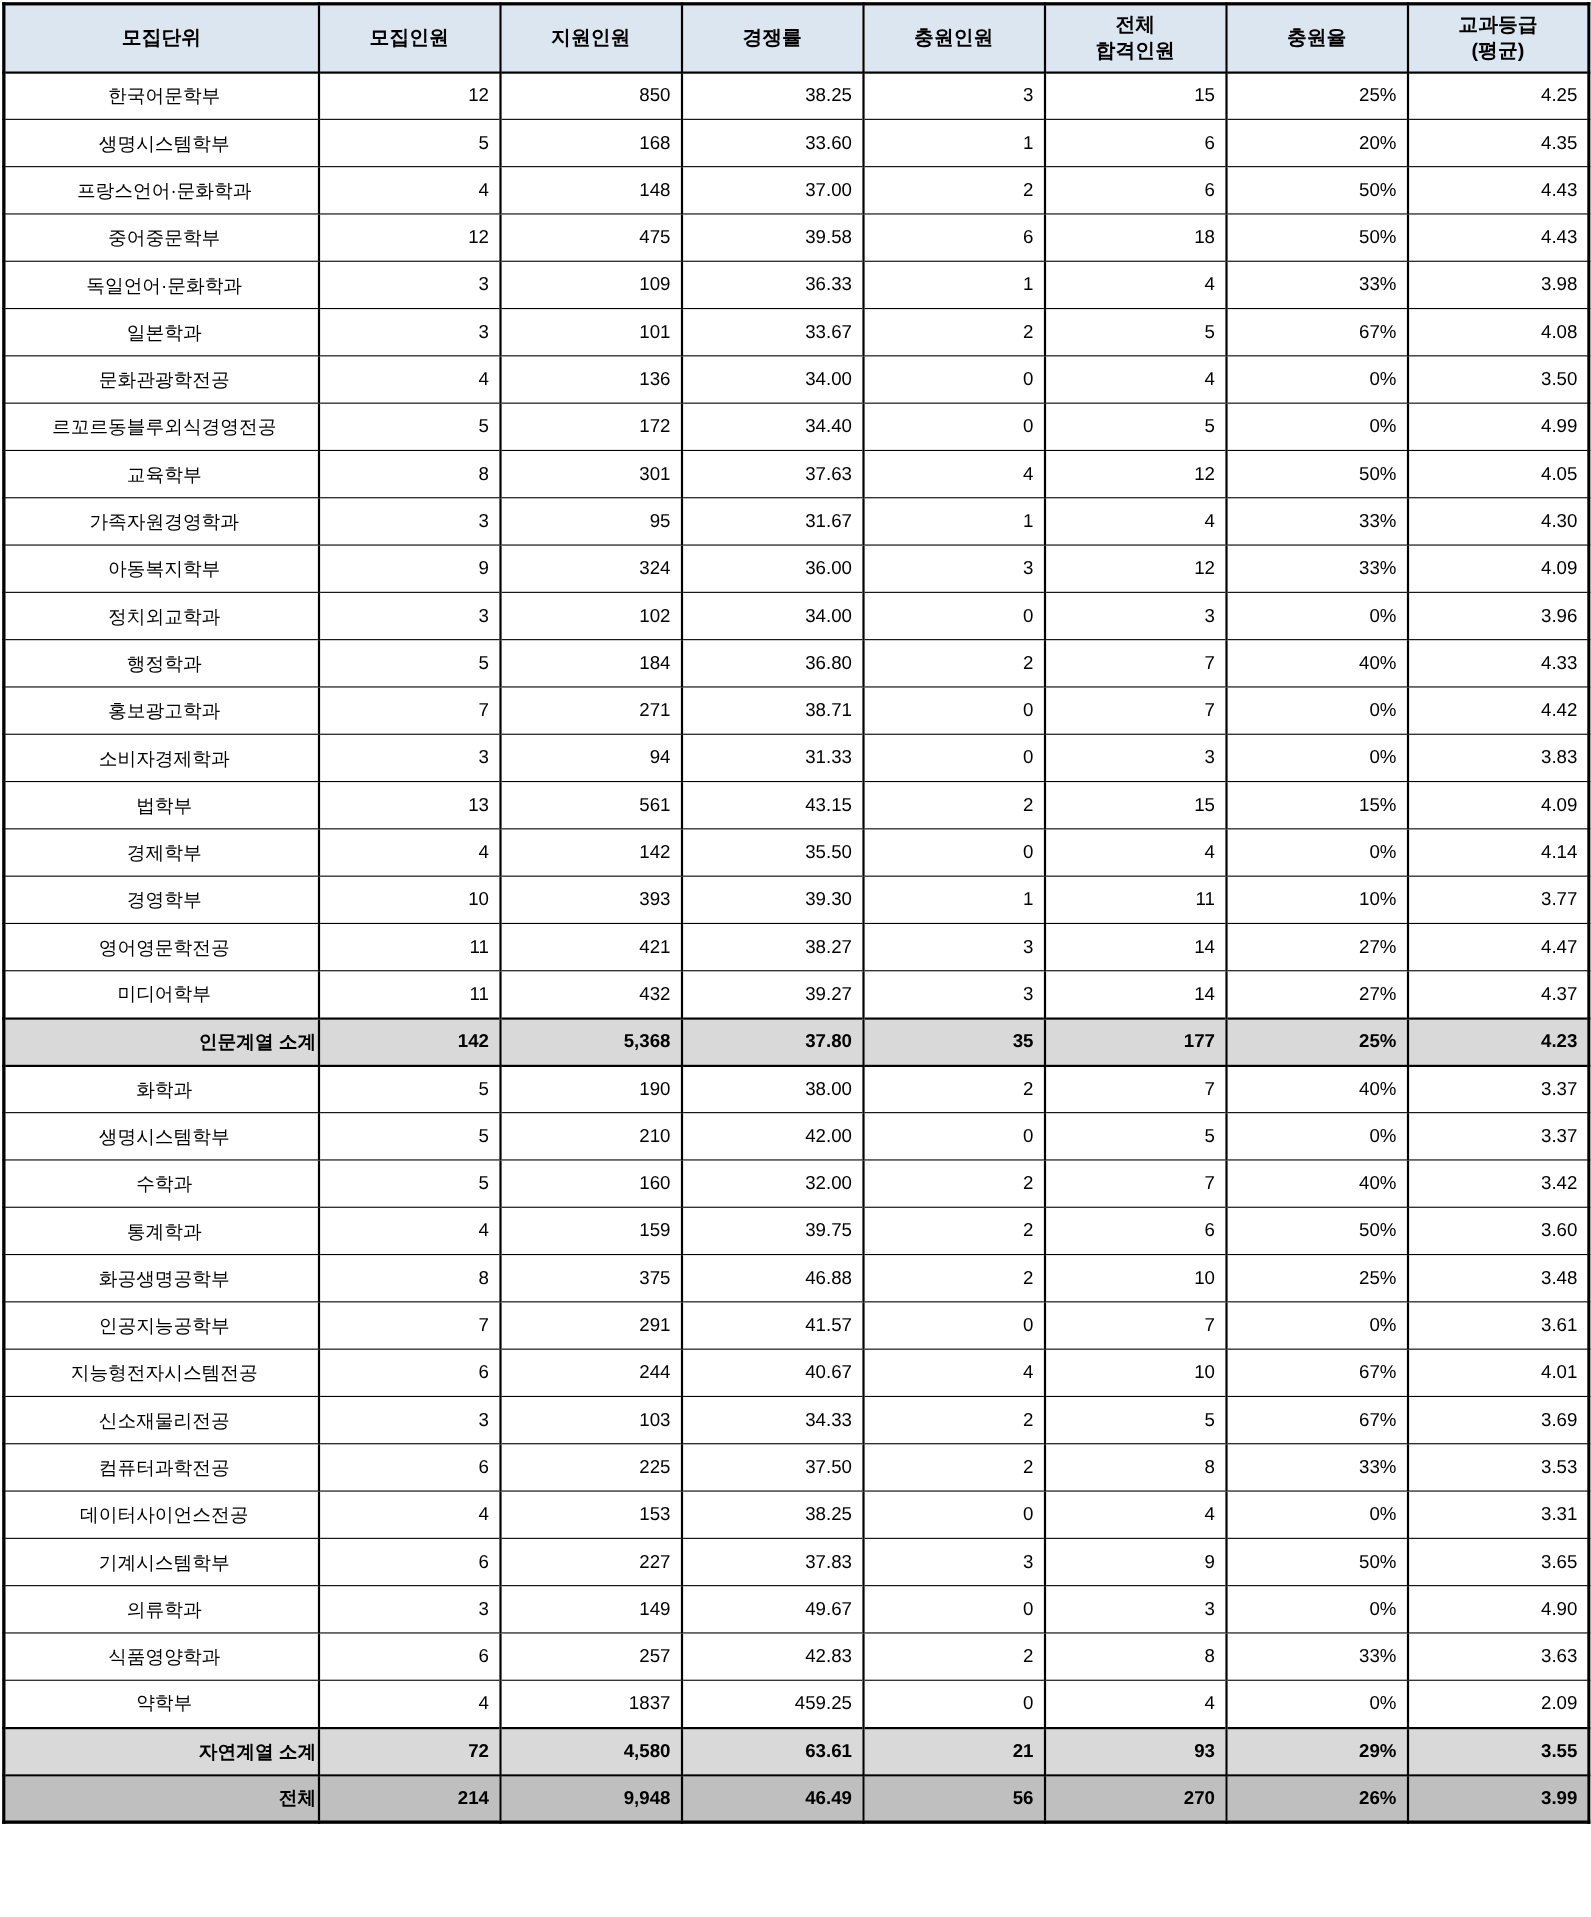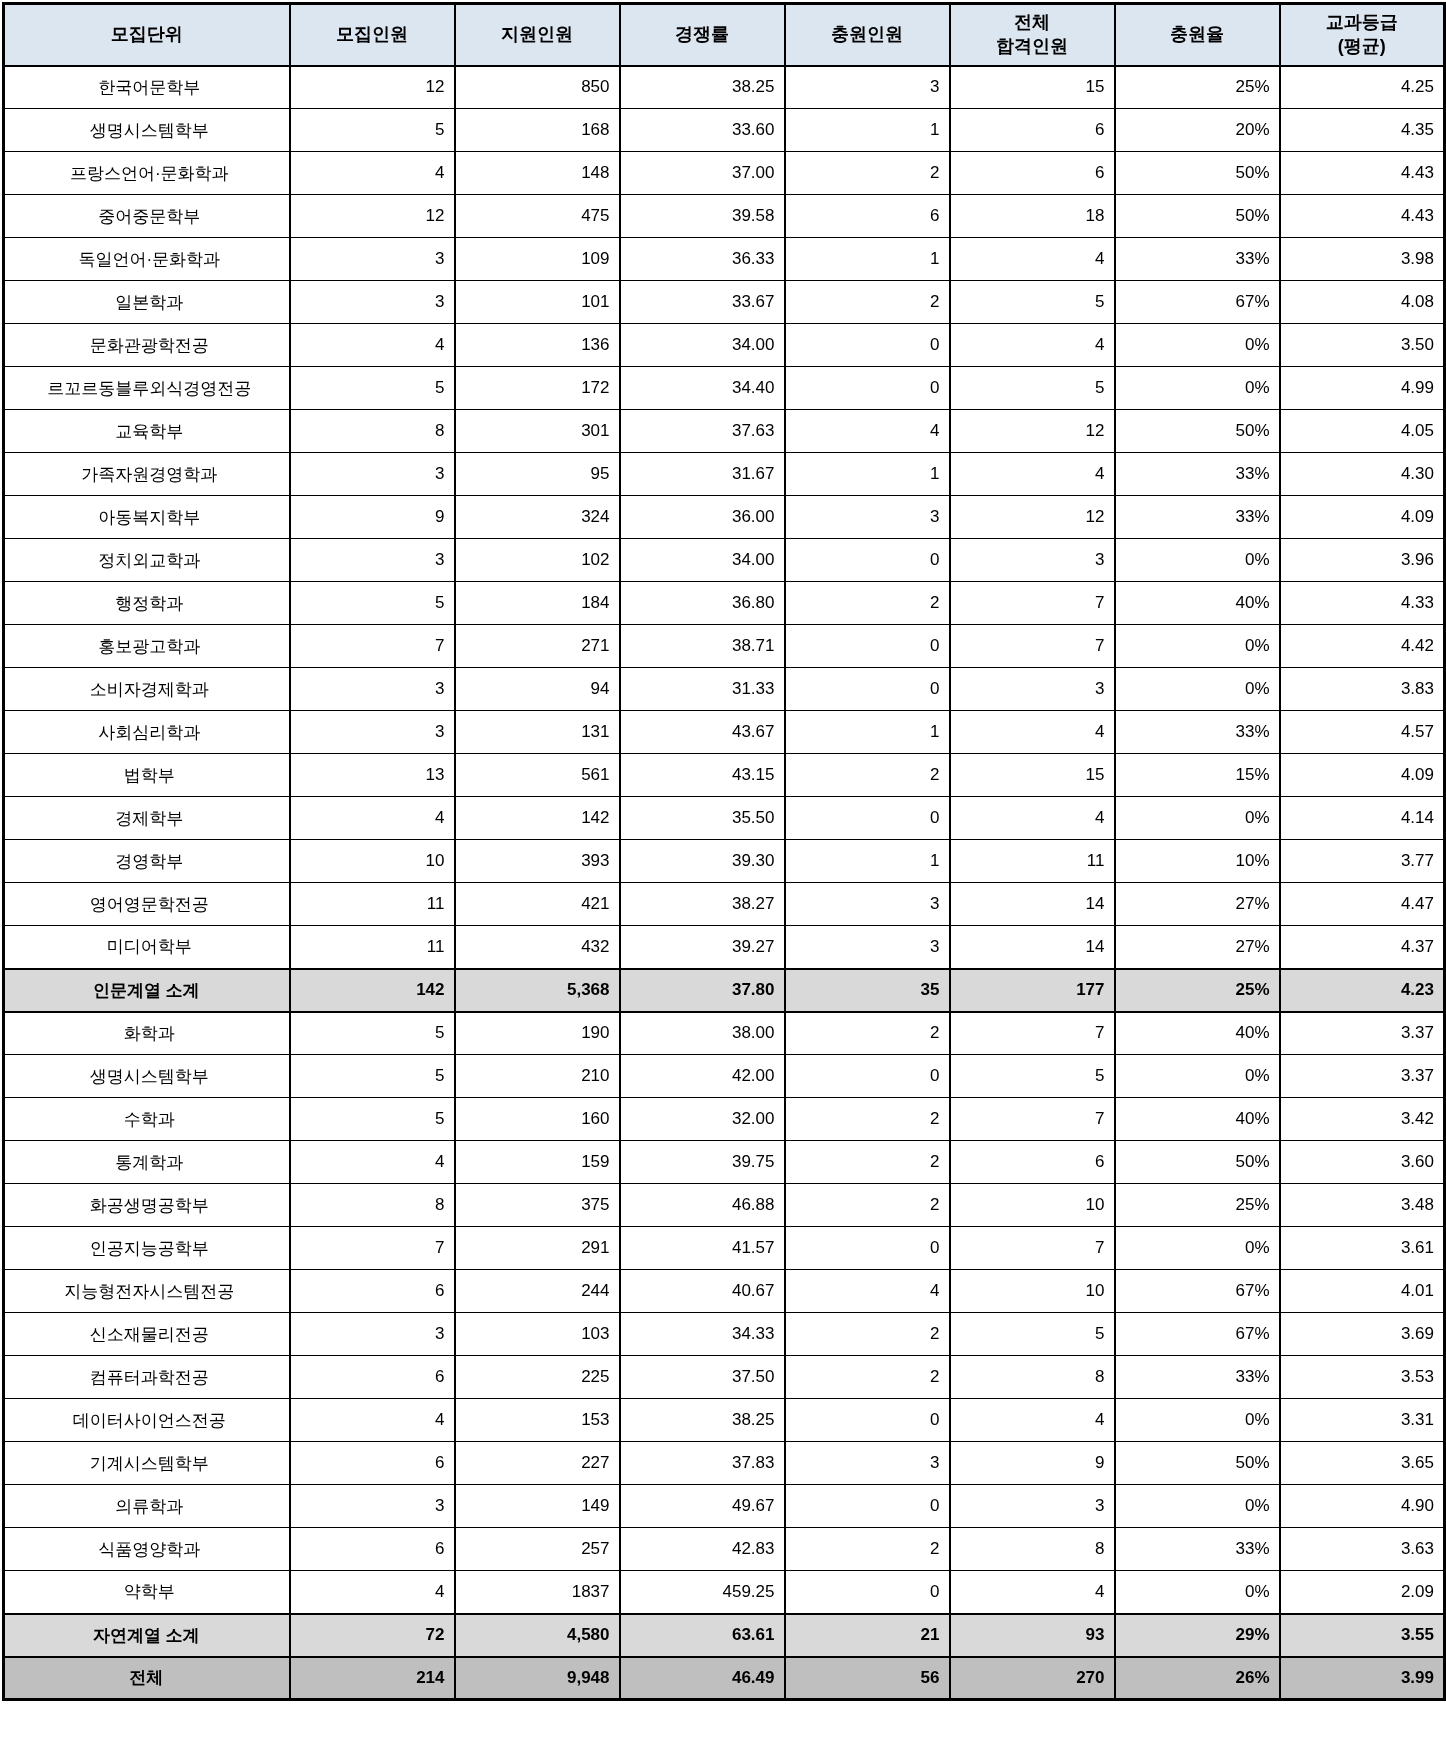--- a/index.html
+++ b/index.html
@@ -47,21 +47,21 @@
     font-weight: bold;
     border-top-width: 2px;
     border-bottom-width: 2px;
   }
   tr.row-total td {
     background: var(--total-bg, #bfbfbf);
     font-weight: bold;
     border-top-width: 2px;
   }
   tr.row-subtotal .name-cell,
-  tr.row-total .name-cell { text-align: center; padding-left: 0; }
+  tr.row-total .name-cell { text-align: right; padding-left: 0; }
 </style>
 </head>
 <body>
 
 <table class="results">
   <colgroup>
     <col style="width:286px">
     <col style="width:165px">
     <col style="width:165px">
     <col style="width:165px">
@@ -229,30 +229,20 @@
         <td class="name-cell">소비자경제학과</td>
         <td class="num-cell">3</td>
         <td class="num-cell">94</td>
         <td class="num-cell">31.33</td>
         <td class="num-cell">0</td>
         <td class="num-cell">3</td>
         <td class="num-cell">0%</td>
         <td class="num-cell">3.83</td>
       </tr>
       <tr class="row-normal">
-        <td class="name-cell">사회심리학과</td>
-        <td class="num-cell">3</td>
-        <td class="num-cell">131</td>
-        <td class="num-cell">43.67</td>
-        <td class="num-cell">1</td>
-        <td class="num-cell">4</td>
-        <td class="num-cell">33%</td>
-        <td class="num-cell">4.57</td>
-      </tr>
-      <tr class="row-normal">
         <td class="name-cell">법학부</td>
         <td class="num-cell">13</td>
         <td class="num-cell">561</td>
         <td class="num-cell">43.15</td>
         <td class="num-cell">2</td>
         <td class="num-cell">15</td>
         <td class="num-cell">15%</td>
         <td class="num-cell">4.09</td>
       </tr>
       <tr class="row-normal">

